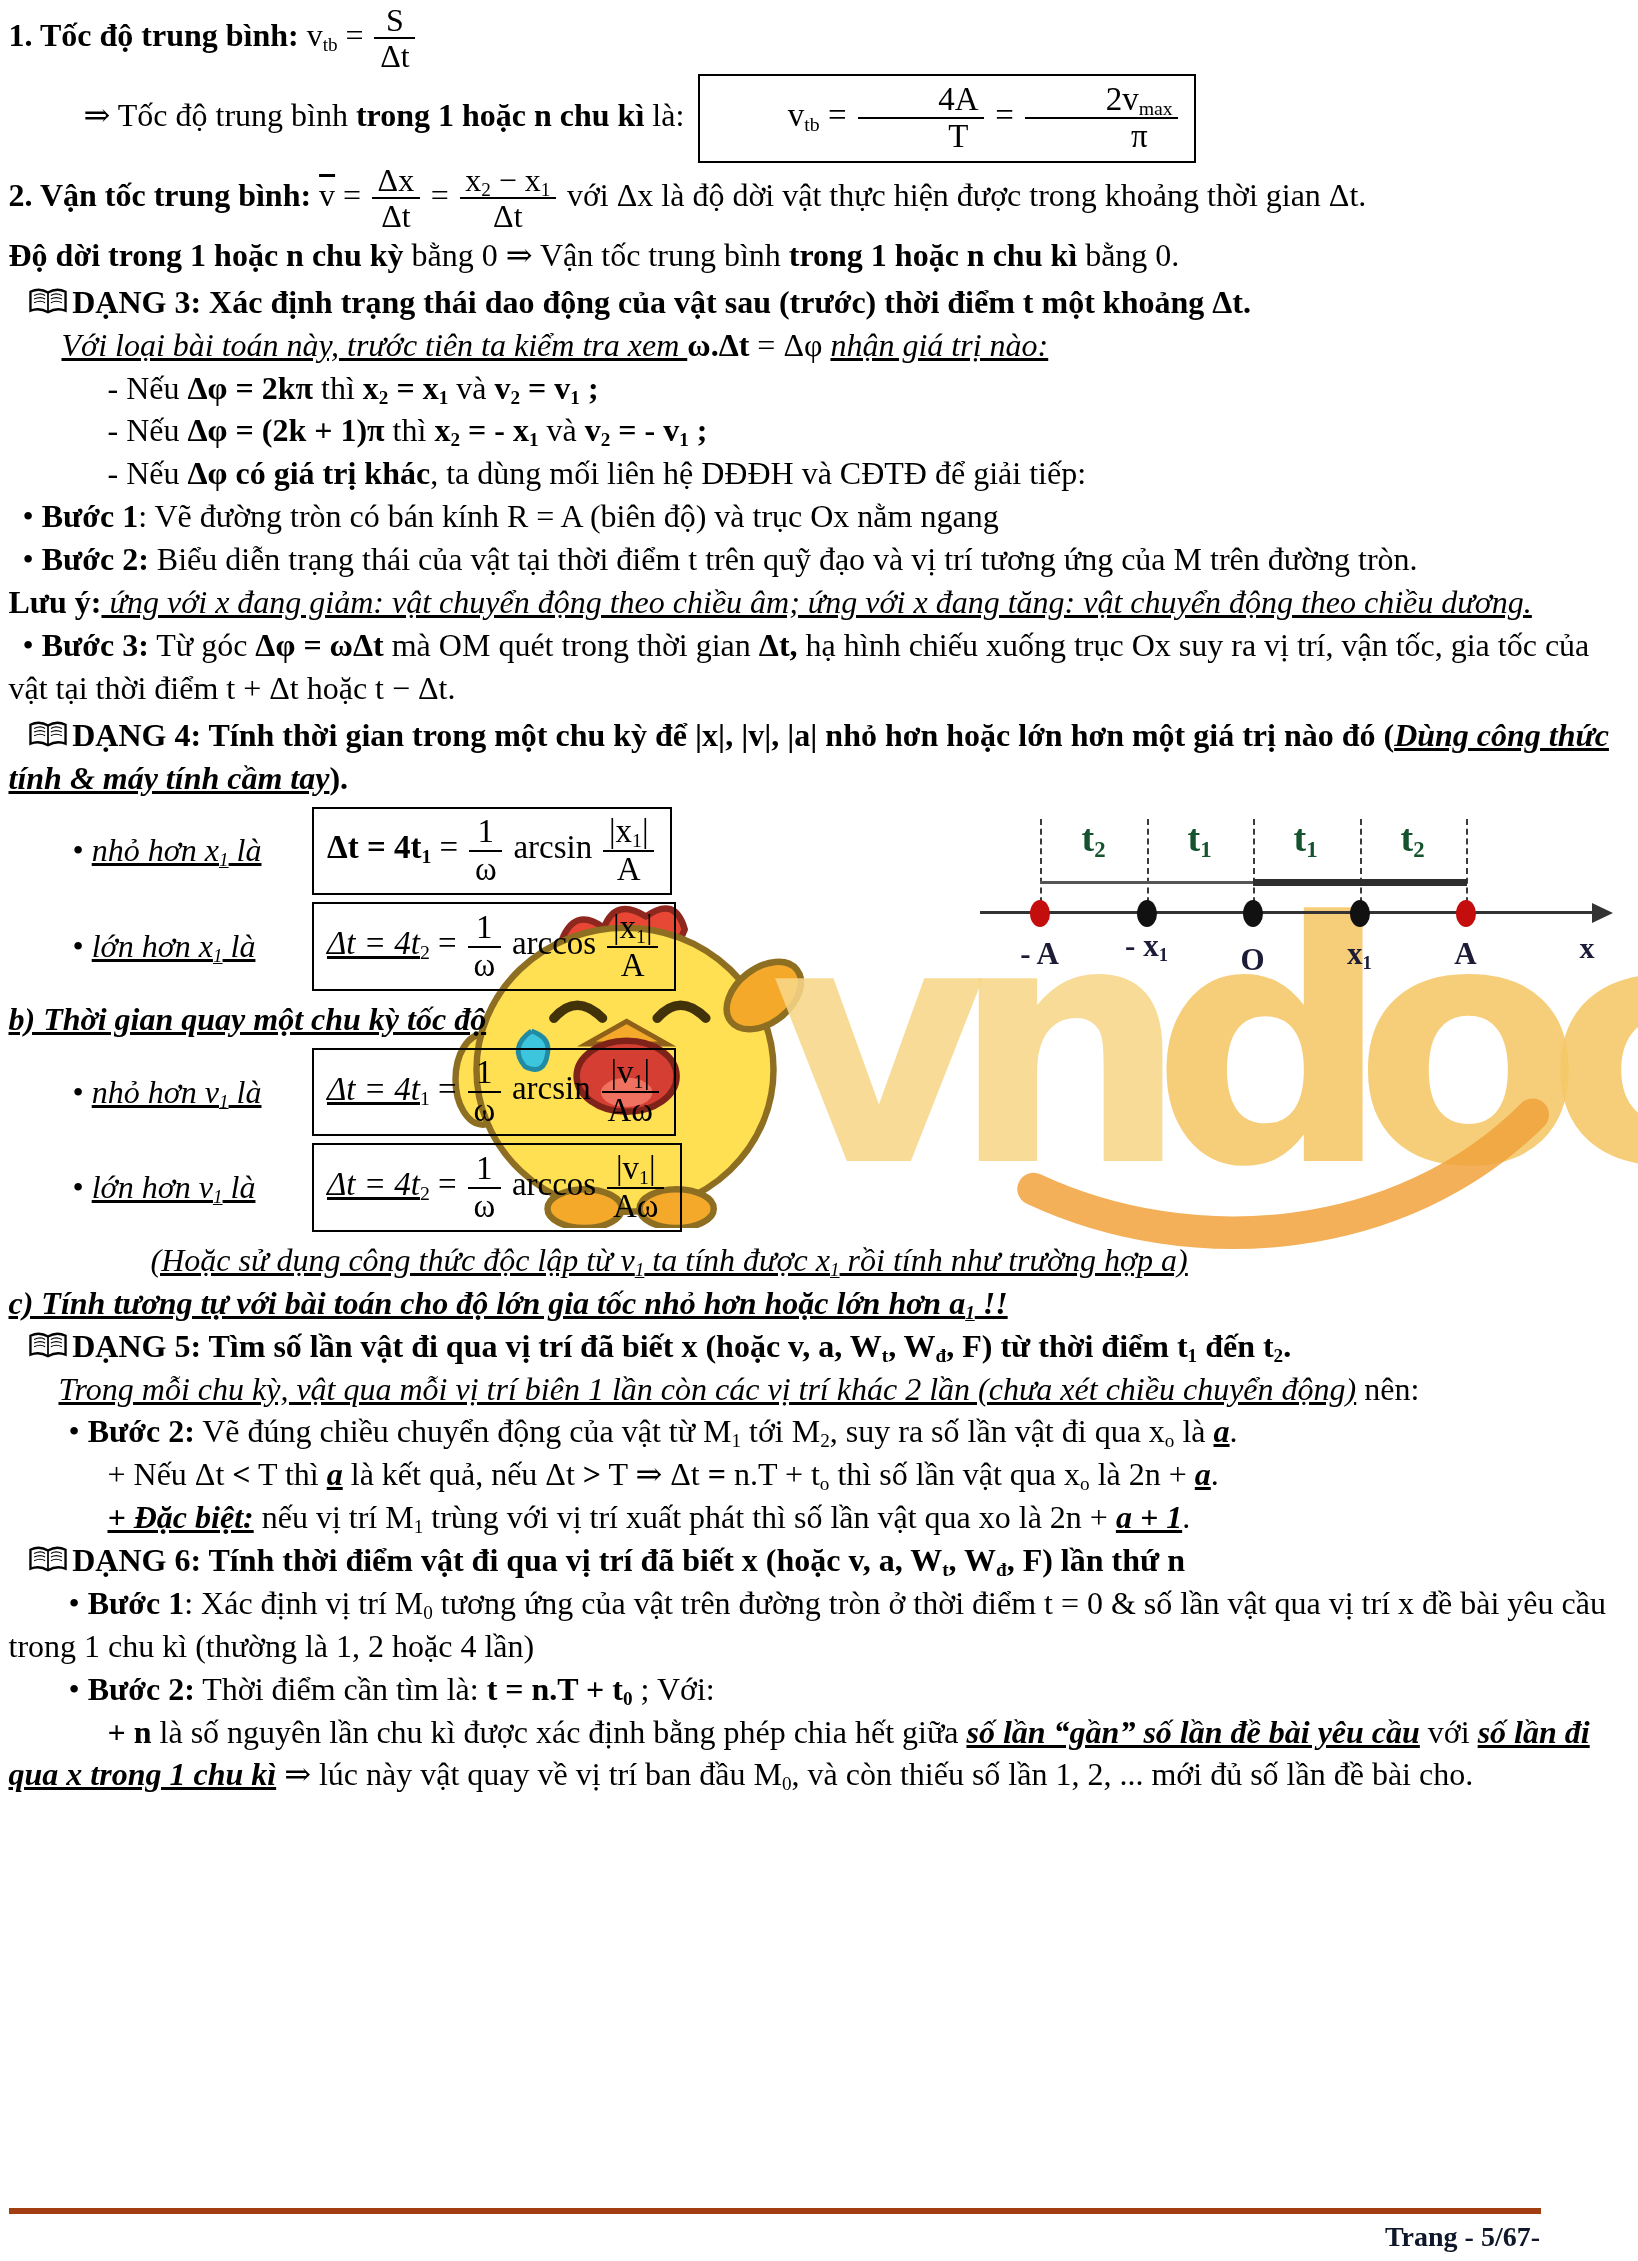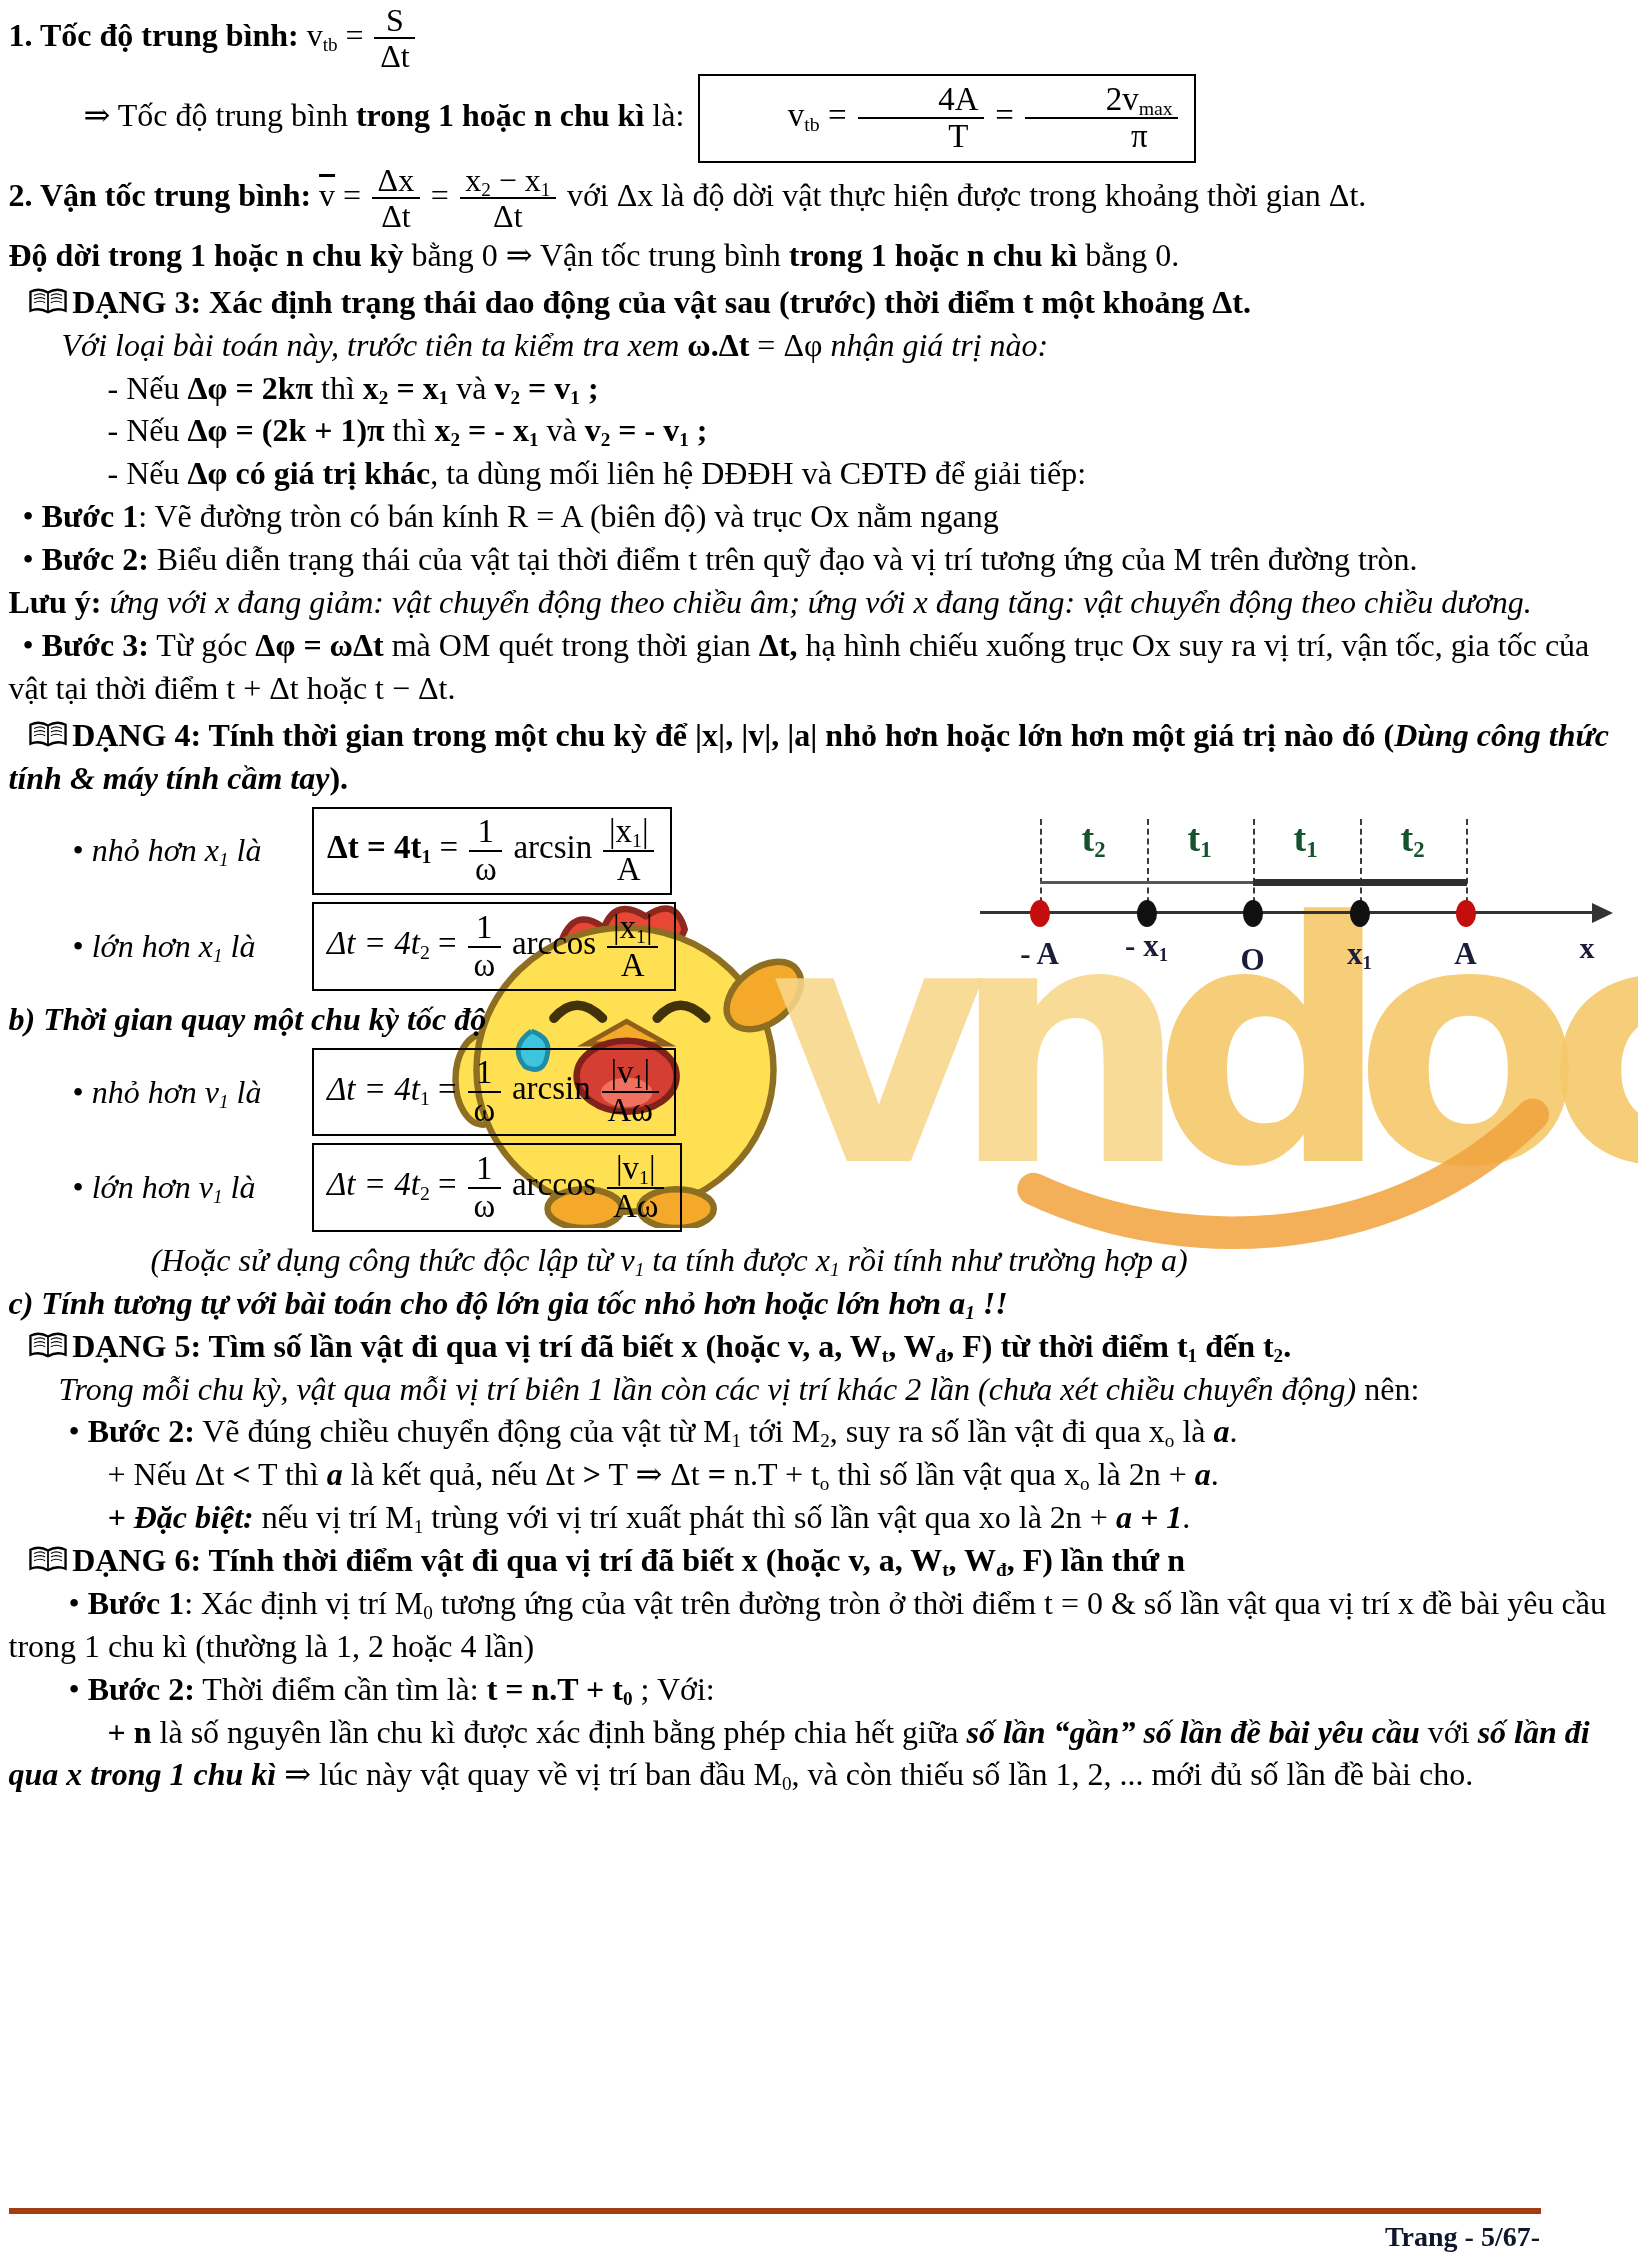--- a/index.html
+++ b/index.html
@@ -3,21 +3,21 @@
 <meta charset="utf-8">
 <style>
   html,body{margin:0;padding:0;background:#888;}
   .page{
     position:relative;width:1638px;height:2261px;background:#ffffff;overflow:hidden;
     font-family:"Liberation Serif","DejaVu Serif",serif;font-size:32px;line-height:1.34;color:#000;
   }
   .content{position:relative;z-index:2;padding:2.8px 7px 0 8.5px;}
   p{margin:0;padding:0;}
   .b{font-weight:700;}
-  .i{font-style:italic;}
+  .i{font-style:italic;text-decoration:underline;}
   .sub{font-size:0.6em;vertical-align:-0.25em;line-height:0;}
   .ov{text-decoration:overline;}
   .ti20{text-indent:14px;}
   .ti28{text-indent:20px;}
   .ti70{text-indent:50px;}
   .ti75{text-indent:53px;}
   .ti85{text-indent:60px;}
   .ti105{text-indent:75px;}
   .ti140{text-indent:99px;}
   .dang{font-weight:700;}

